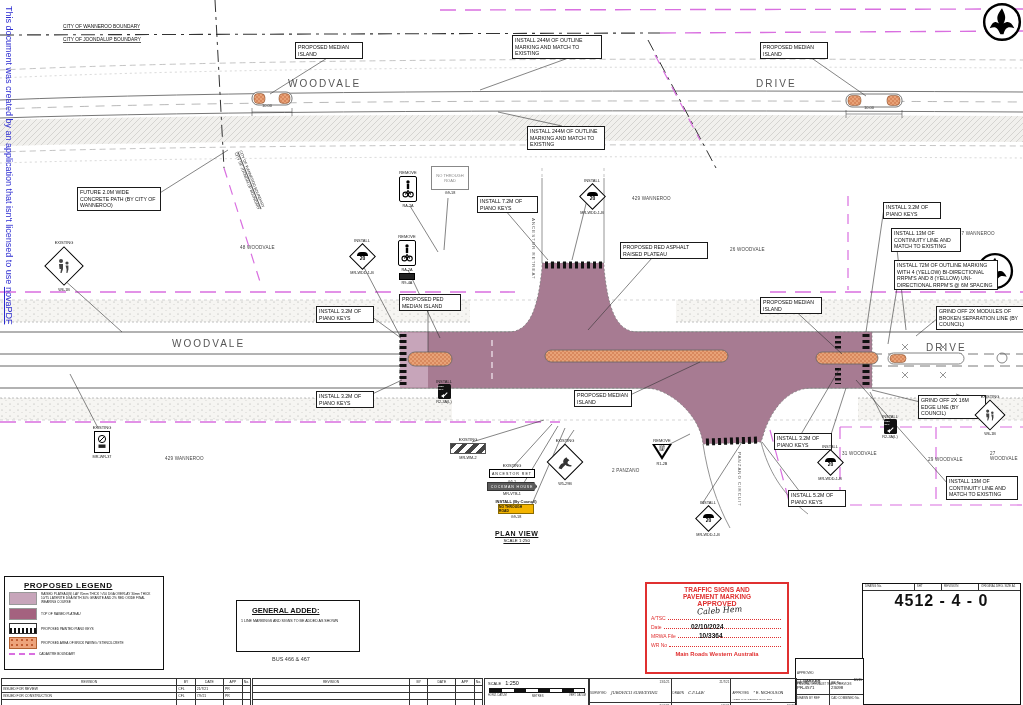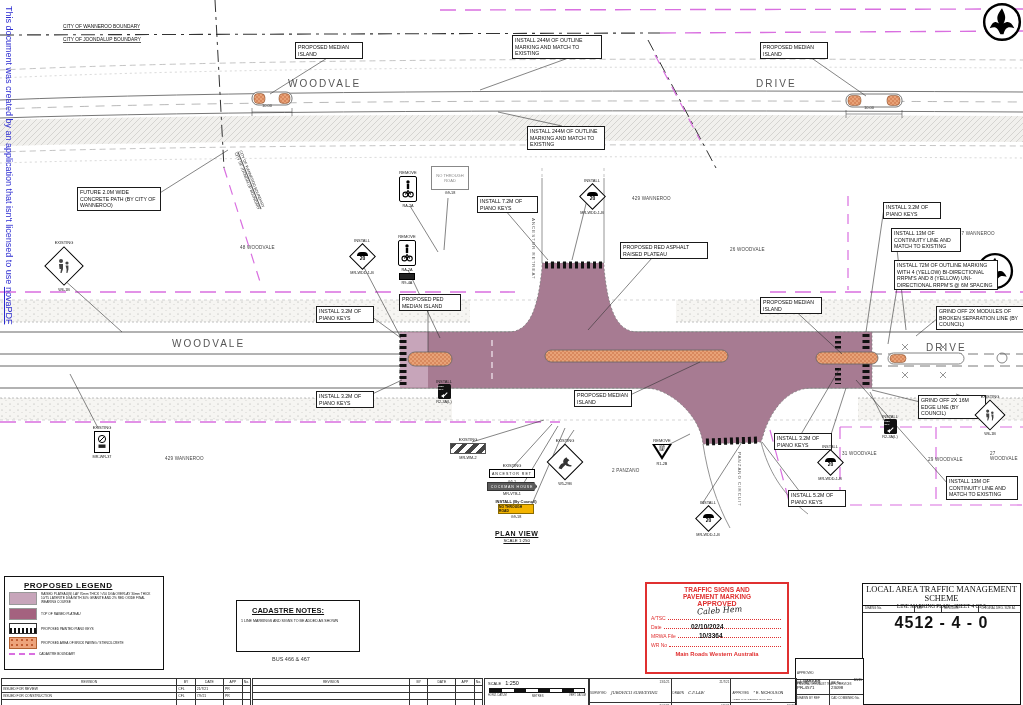--- a/index.html
+++ b/index.html
@@ -483,21 +483,21 @@
       <div style="width:26px;height:10px;border:0.5px solid #b06030;flex:none;background:radial-gradient(circle at 2px 2px,#c05c32 18%,#eda47c 20%);background-size:5px 5px"></div>
       <div style="font:3.2px 'Liberation Sans',sans-serif;margin-left:4px">PROPOSED AREA OF BRICK PAVING / STENCILCRETE</div>
     </div>
     <div style="display:flex;align-items:center;margin:3px 4px">
       <div style="width:26px;height:0;border-top:2px dashed #d96fe0;flex:none"></div>
       <div style="font:3.2px 'Liberation Sans',sans-serif;margin-left:4px">CADASTRE BOUNDARY</div>
     </div>
   </div>
 
   <div class="box" style="left:236px;top:600px;width:122px;height:50px">
-    <div class="u" style="font:bold 7.5px 'Liberation Sans',sans-serif;margin:5px 0 4px 6px">CADASTRE NOTES:</div>
+    <div class="u" style="font:bold 7.5px 'Liberation Sans',sans-serif;margin:5px 0 4px 6px">GENERAL ADDED:</div>
     <div style="font:3.6px 'Liberation Sans',sans-serif;margin:0 4px">1   LINE MARKINGS AND SIGNS TO BE ADDED AS SHOWN</div>
   </div>
   <div class="abs" style="left:272px;top:656px;font:5.5px 'Liberation Sans',sans-serif;color:#333;z-index:8">BUS 466 &amp; 467</div>
 
   <div class="stamp" style="left:645px;top:582px;width:132px;height:84px;padding:2px 4px">
     <div style="text-align:center;font-size:6.5px;font-weight:bold">TRAFFIC SIGNS AND</div>
     <div style="text-align:center;font-size:6.5px;font-weight:bold">PAVEMENT MARKING</div>
     <div style="text-align:center;font-size:7px;font-weight:bold">APPROVED</div>
     <div style="position:absolute;left:50px;top:22px;font:italic 8px 'DejaVu Serif',serif;color:#222;transform:rotate(-4deg)">Caleb Hem</div>
     <div style="display:flex;align-items:flex-end;font-size:5px;margin-top:8px">
@@ -515,24 +515,20 @@
       <span style="position:absolute;left:52px;margin-top:-6px;color:#111;font-size:6.5px;font-weight:bold">10/3364</span>
       </div>
     <div style="display:flex;align-items:flex-end;font-size:5px;margin-top:3px">
         <span>WR No</span>
         <span class="dotline"></span>
       </div>
     <div style="text-align:center;font-size:5.8px;font-weight:bold;margin-top:3px">Main Roads Western Australia</div>
   </div>
 
   <div class="tb" style="left:862px;top:583px;width:157px;height:120px">
-    <div class="sec serif" style="text-align:center;height:20px;padding-top:1px">
-      <div style="font-size:8.4px">LOCAL AREA TRAFFIC MANAGEMENT SCHEME</div>
-      <div style="font-size:5.2px">LINE MARKING PLAN - SHEET 4 OF 5</div>
-    </div>
     <div style="height:28px;position:relative">
       <div style="display:flex;border-bottom:0.6px solid #333;height:6px">
         <span class="cell-l" style="flex:2;border-right:0.6px solid #333;padding-left:2px">DRAWG No.</span>
         <span class="cell-l" style="flex:1;border-right:0.6px solid #333;padding-left:2px">SHT</span>
         <span class="cell-l" style="flex:1.4;border-right:0.6px solid #333;padding-left:2px">REVISION</span>
         <span class="cell-l" style="flex:1.6;padding-left:2px">ORIGINAL DRG. SIZE A1</span>
       </div>
       <div style="font:bold 16px 'Liberation Sans',sans-serif;text-align:center;letter-spacing:1px;margin-top:1px">4512 - 4 - 0</div>
     </div>
   </div>

